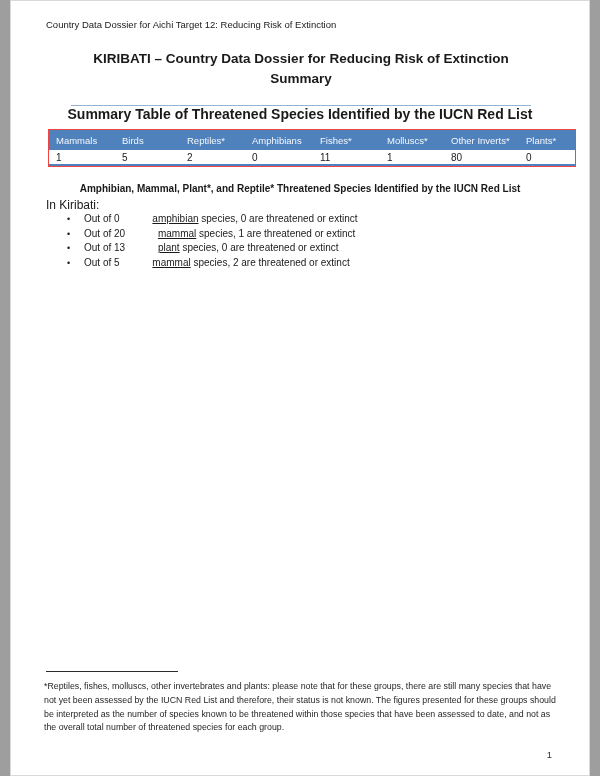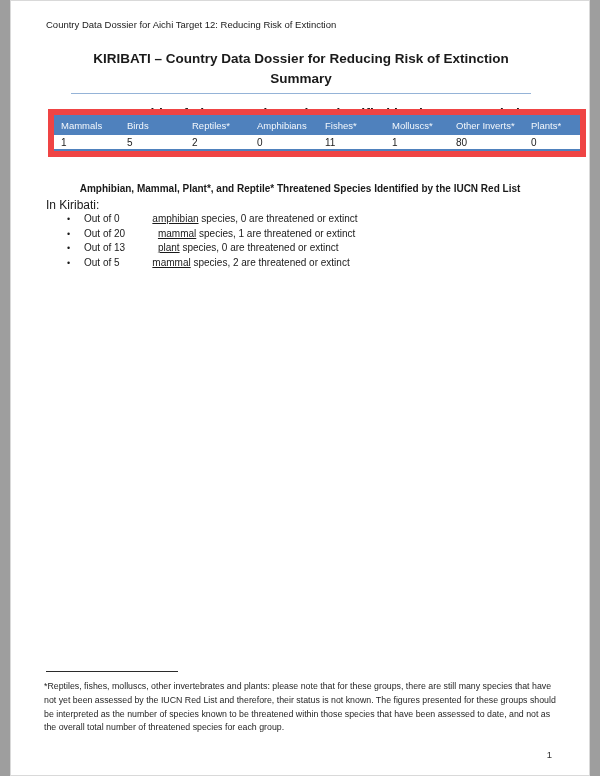--- a/index.html
+++ b/index.html
@@ -24,40 +24,40 @@
   }
   .doc-title {
     position: absolute;
     top: 48px;
     left: 60px;
     right: 58px;
     text-align: center;
     font-size: 13.5px;
     font-weight: bold;
     line-height: 20px;
-    padding-bottom: 4px;
+    padding-bottom: 16px;
     border-bottom: 1px solid #95b3d7;
   }
   .table-caption {
     position: absolute;
     top: 105px;
     left: 35px;
     right: 35px;
     text-align: center;
     font-size: 14px;
     font-weight: bold;
   }
   .summary-table {
     position: absolute;
-    top: 108px;
+    top: 128px;
     left: 37px;
     width: 526px;
     border-collapse: separate;
     border-spacing: 0;
-    border: 6px solid #ef4444;
+    border: 1px solid #ef4444;
     table-layout: fixed;
     font-size: 9.5px;
   }
   .summary-table th {
     background: #4f81bd;
     color: #f4f8fc;
     font-weight: normal;
     text-align: left;
     height: 21px;
     padding: 0 4px 0 7px;

